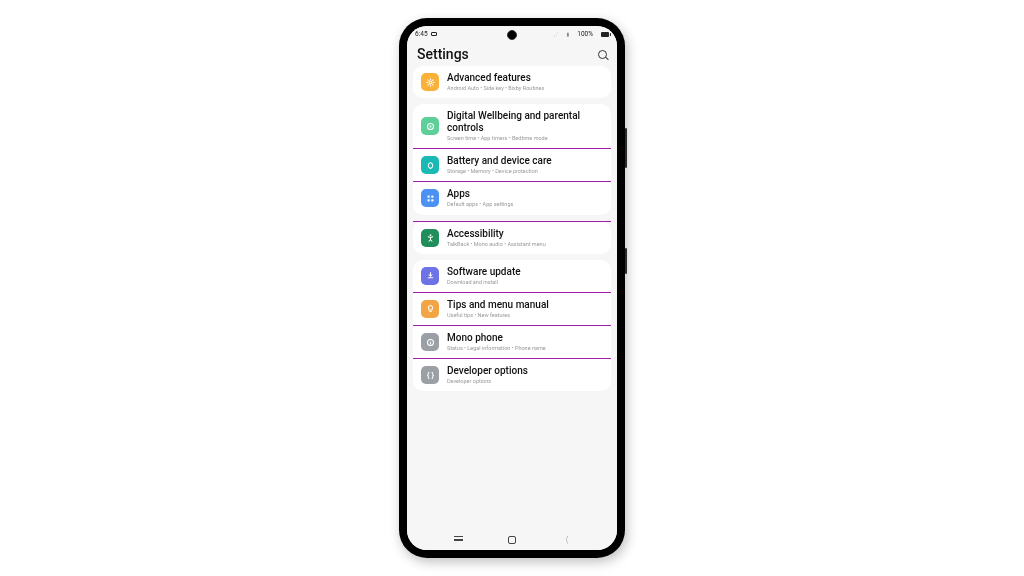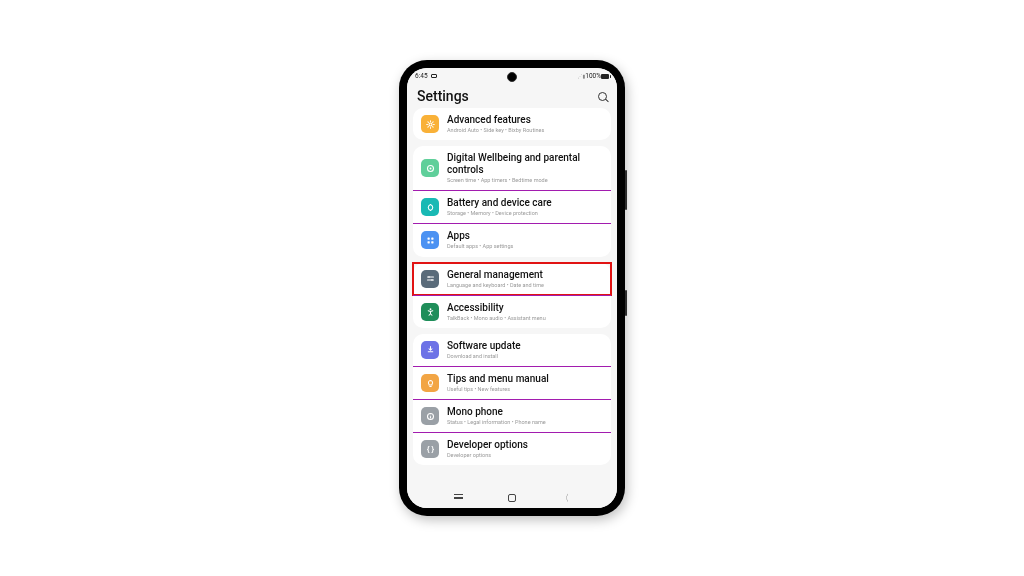--- a/index.html
+++ b/index.html
@@ -8,21 +8,21 @@
     height: 576px;
     background: #ffffff;
     display: flex;
     align-items: center;
     justify-content: center;
     font-family: -apple-system, BlinkMacSystemFont, "Segoe UI", Roboto, Arial, sans-serif;
     overflow: hidden;
   }
   .phone {
     width: 226px;
-    height: 456px;
+    height: 540px;
     background: #000;
     border-radius: 28px;
     padding: 8px;
     position: relative;
     box-shadow: 2px 4px 12px rgba(0,0,0,0.25);
   }
   .side-btn {
     position: absolute;
     right: -2px;
     width: 2px;
@@ -57,21 +57,21 @@
     height: 16px;
     display: flex;
     justify-content: space-between;
     align-items: center;
     padding: 0 8px;
     font-size: 6.5px;
     color: #222;
     background: #f6f6f6;
   }
   .statusbar .left { display: flex; gap: 3px; align-items: center; }
-  .statusbar .right { display: flex; gap: 0; align-items: center; }
+  .statusbar .right { display: flex; gap: 8px; align-items: center; }
   .cam-ico { width:6px;height:4px;border:0.6px solid #222;border-radius:1px;position:relative; }
   .batt { display:inline-flex;align-items:center;gap:1px; }
   .batt-body { width:8px;height:5px;background:#222;border-radius:1px;position:relative; }
   .batt-body::after { content:'';position:absolute;right:-1.5px;top:1px;width:1px;height:3px;background:#222;border-radius:0.5px; }
 
   .appbar {
     height: 24px;
     display: flex;
     justify-content: space-between;
     align-items: center;
@@ -213,34 +213,20 @@
                 <rect x="7" y="7" width="3" height="3" rx="0.6" fill="#fff"></rect>
               </svg>
             </div>
             <div class="row-text">
               <div class="row-title">Apps</div>
               <div class="row-sub">Default apps • App settings</div>
             </div>
           </div>
         </div>
         <div class="group">
-          <div class="row highlight">
-            <div class="row-ico" style="background: rgb(90, 107, 122);">
-              <svg class="inner" viewBox="0 0 12 12">
-                <line x1="2" y1="4" x2="10" y2="4" stroke="#fff" stroke-width="1.4" fill="none" stroke-linecap="round" stroke-linejoin="round"></line>
-                <line x1="2" y1="8" x2="10" y2="8" stroke="#fff" stroke-width="1.4" fill="none" stroke-linecap="round" stroke-linejoin="round"></line>
-                <circle cx="4" cy="4" r="1.1" fill="#fff"></circle>
-                <circle cx="8" cy="8" r="1.1" fill="#fff"></circle>
-              </svg>
-            </div>
-            <div class="row-text">
-              <div class="row-title">General management</div>
-              <div class="row-sub">Language and keyboard • Date and time</div>
-            </div>
-          </div>
           <div class="row div-top">
             <div class="row-ico" style="background: rgb(31, 142, 90);">
               <svg class="inner" viewBox="0 0 12 12">
                 <circle cx="6" cy="3" r="1.2" fill="#fff"></circle>
                 <path d="M3 5l3 1 3-1M6 6v3M6 9l-2 2M6 9l2 2" stroke="#fff" stroke-width="1.4" fill="none" stroke-linecap="round" stroke-linejoin="round"></path>
               </svg>
             </div>
             <div class="row-text">
               <div class="row-title">Accessibility</div>
               <div class="row-sub">TalkBack • Mono audio • Assistant menu</div>

